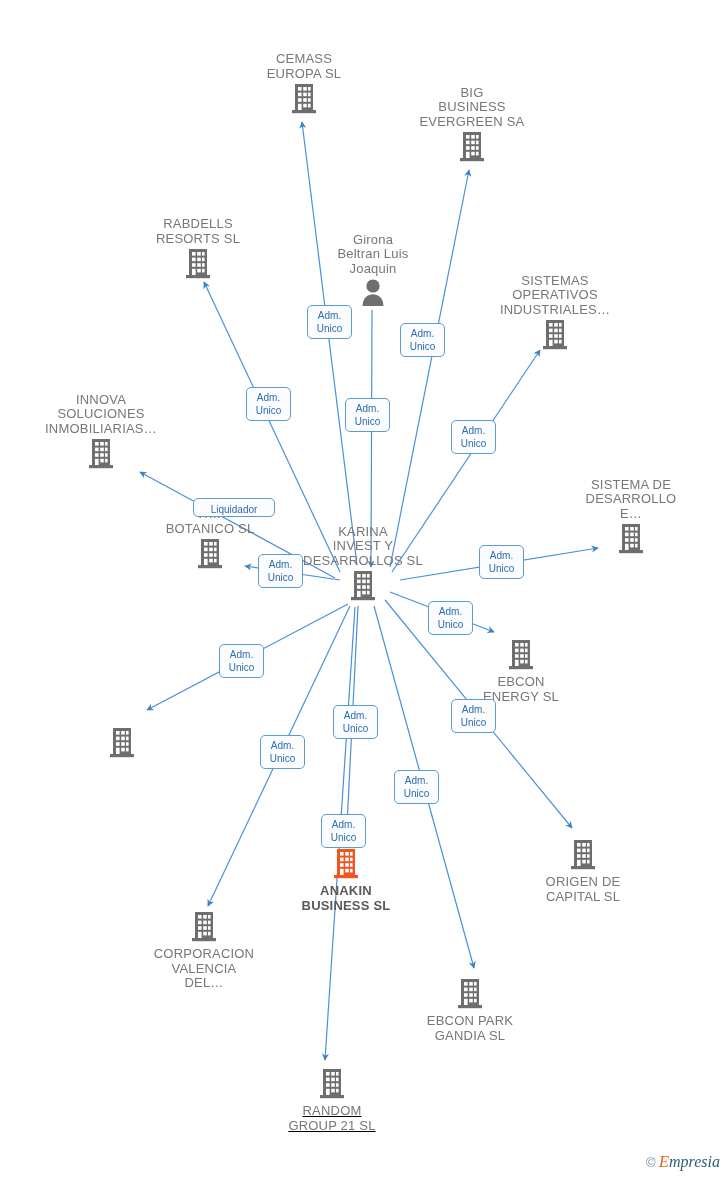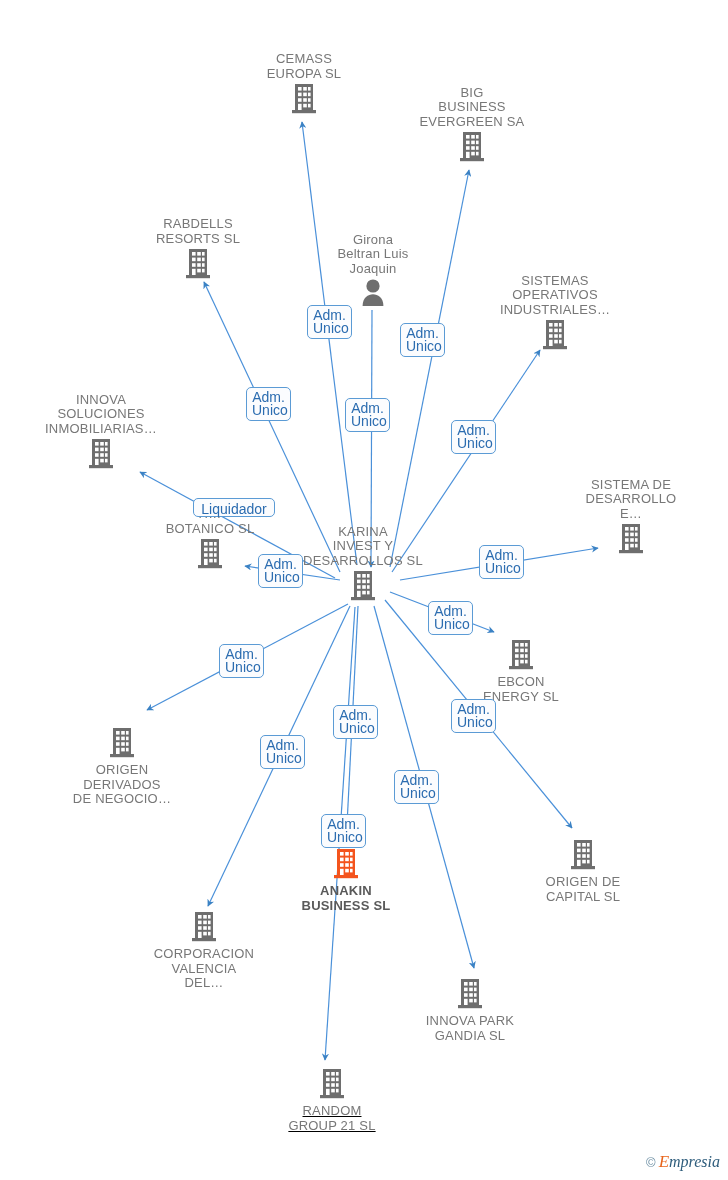--- a/index.html
+++ b/index.html
@@ -5,21 +5,21 @@
   html,body{margin:0;padding:0;background:#ffffff;}
   body{font-family:"Liberation Sans","DejaVu Sans",sans-serif;}
   #canvas{position:relative;width:728px;height:1180px;overflow:hidden;background:#fff;}
   #edges{position:absolute;left:0;top:0;width:728px;height:1180px;}
   .node{position:absolute;text-align:center;width:130px;margin-left:-65px;}
   .node .label{font-size:13px;line-height:14.5px;color:#777777;letter-spacing:.2px;white-space:pre-line;}
   .node.highlight .label{color:#5a5a5a;font-weight:bold;}
   .node .glyph{display:block;margin:0 auto;}
   .node.below .glyph{margin-top:1px;}
   .badge{position:absolute;background:#fbfcfe;border:1px solid #5b9bd5;border-radius:5px;
-         color:#2b6cb0;font-size:14px;line-height:13px;text-align:center;padding:3px 5px;
+         color:#2b6cb0;font-size:10px;line-height:13px;text-align:center;padding:3px 5px;
          box-sizing:border-box;white-space:pre-line;box-shadow:0 0 0 0 rgba(0,0,0,0);}
   .badge.one-line{padding:4px 7px;}
   .watermark{position:absolute;right:8px;bottom:8px;display:flex;align-items:center;
              font-size:15px;color:#2f5d7c;}
   .watermark .c{font-size:13px;color:#6b8ea3;margin-right:3px;}
   .watermark .e{color:#e8641b;font-style:italic;font-size:17px;font-family:"Liberation Serif",serif;}
   .watermark .rest{font-style:italic;font-family:"Liberation Serif",serif;color:#2f5d7c;font-size:16px;}
 </style>
 </head>
 <body>
@@ -276,23 +276,20 @@
               <rect x="13.2" y="11.6" width="3.6" height="3.6"></rect>
               <rect x="18" y="11.6" width="2.6" height="3.6"></rect>
               <rect x="8" y="17.2" width="3.6" height="3.6"></rect>
               <rect x="13.2" y="17.2" width="3.6" height="3.6"></rect>
               <rect x="18" y="17.2" width="2.6" height="3.6"></rect>
               <rect x="8" y="22.8" width="3.6" height="6.2"></rect>
               <rect x="13.2" y="22.8" width="3.6" height="3.6"></rect>
               <rect x="18" y="22.8" width="2.6" height="3.6"></rect>
             </g>
           </svg></span>
-        <div class="label">ORIGEN
-DERIVADOS
-DE NEGOCIO…</div>
       </div>
       <div class="node below" style="left: 583px; top: 836px;">
         <span class="glyph"><svg width="28" height="34" viewBox="0 0 28 34" xmlns="http://www.w3.org/2000/svg">
             <rect x="5" y="3" width="18" height="26" fill="#6e6e6e"></rect>
             <rect x="2" y="29" width="24" height="3.2" fill="#6e6e6e"></rect>
             <g fill="#ffffff">
               <rect x="8" y="6" width="3.6" height="3.6"></rect>
               <rect x="13.2" y="6" width="3.6" height="3.6"></rect>
               <rect x="18" y="6" width="2.6" height="3.6"></rect>
               <rect x="8" y="11.6" width="3.6" height="3.6"></rect>
@@ -366,21 +363,21 @@
               <rect x="13.2" y="11.6" width="3.6" height="3.6"></rect>
               <rect x="18" y="11.6" width="2.6" height="3.6"></rect>
               <rect x="8" y="17.2" width="3.6" height="3.6"></rect>
               <rect x="13.2" y="17.2" width="3.6" height="3.6"></rect>
               <rect x="18" y="17.2" width="2.6" height="3.6"></rect>
               <rect x="8" y="22.8" width="3.6" height="6.2"></rect>
               <rect x="13.2" y="22.8" width="3.6" height="3.6"></rect>
               <rect x="18" y="22.8" width="2.6" height="3.6"></rect>
             </g>
           </svg></span>
-        <div class="label">INNOVA PARK
+        <div class="label">EBCON PARK
 GANDIA SL</div>
       </div>
       <div class="node below" style="left: 332px; top: 1065px; text-decoration: underline;">
         <span class="glyph"><svg width="28" height="34" viewBox="0 0 28 34" xmlns="http://www.w3.org/2000/svg">
             <rect x="5" y="3" width="18" height="26" fill="#6e6e6e"></rect>
             <rect x="2" y="29" width="24" height="3.2" fill="#6e6e6e"></rect>
             <g fill="#ffffff">
               <rect x="8" y="6" width="3.6" height="3.6"></rect>
               <rect x="13.2" y="6" width="3.6" height="3.6"></rect>
               <rect x="18" y="6" width="2.6" height="3.6"></rect>

